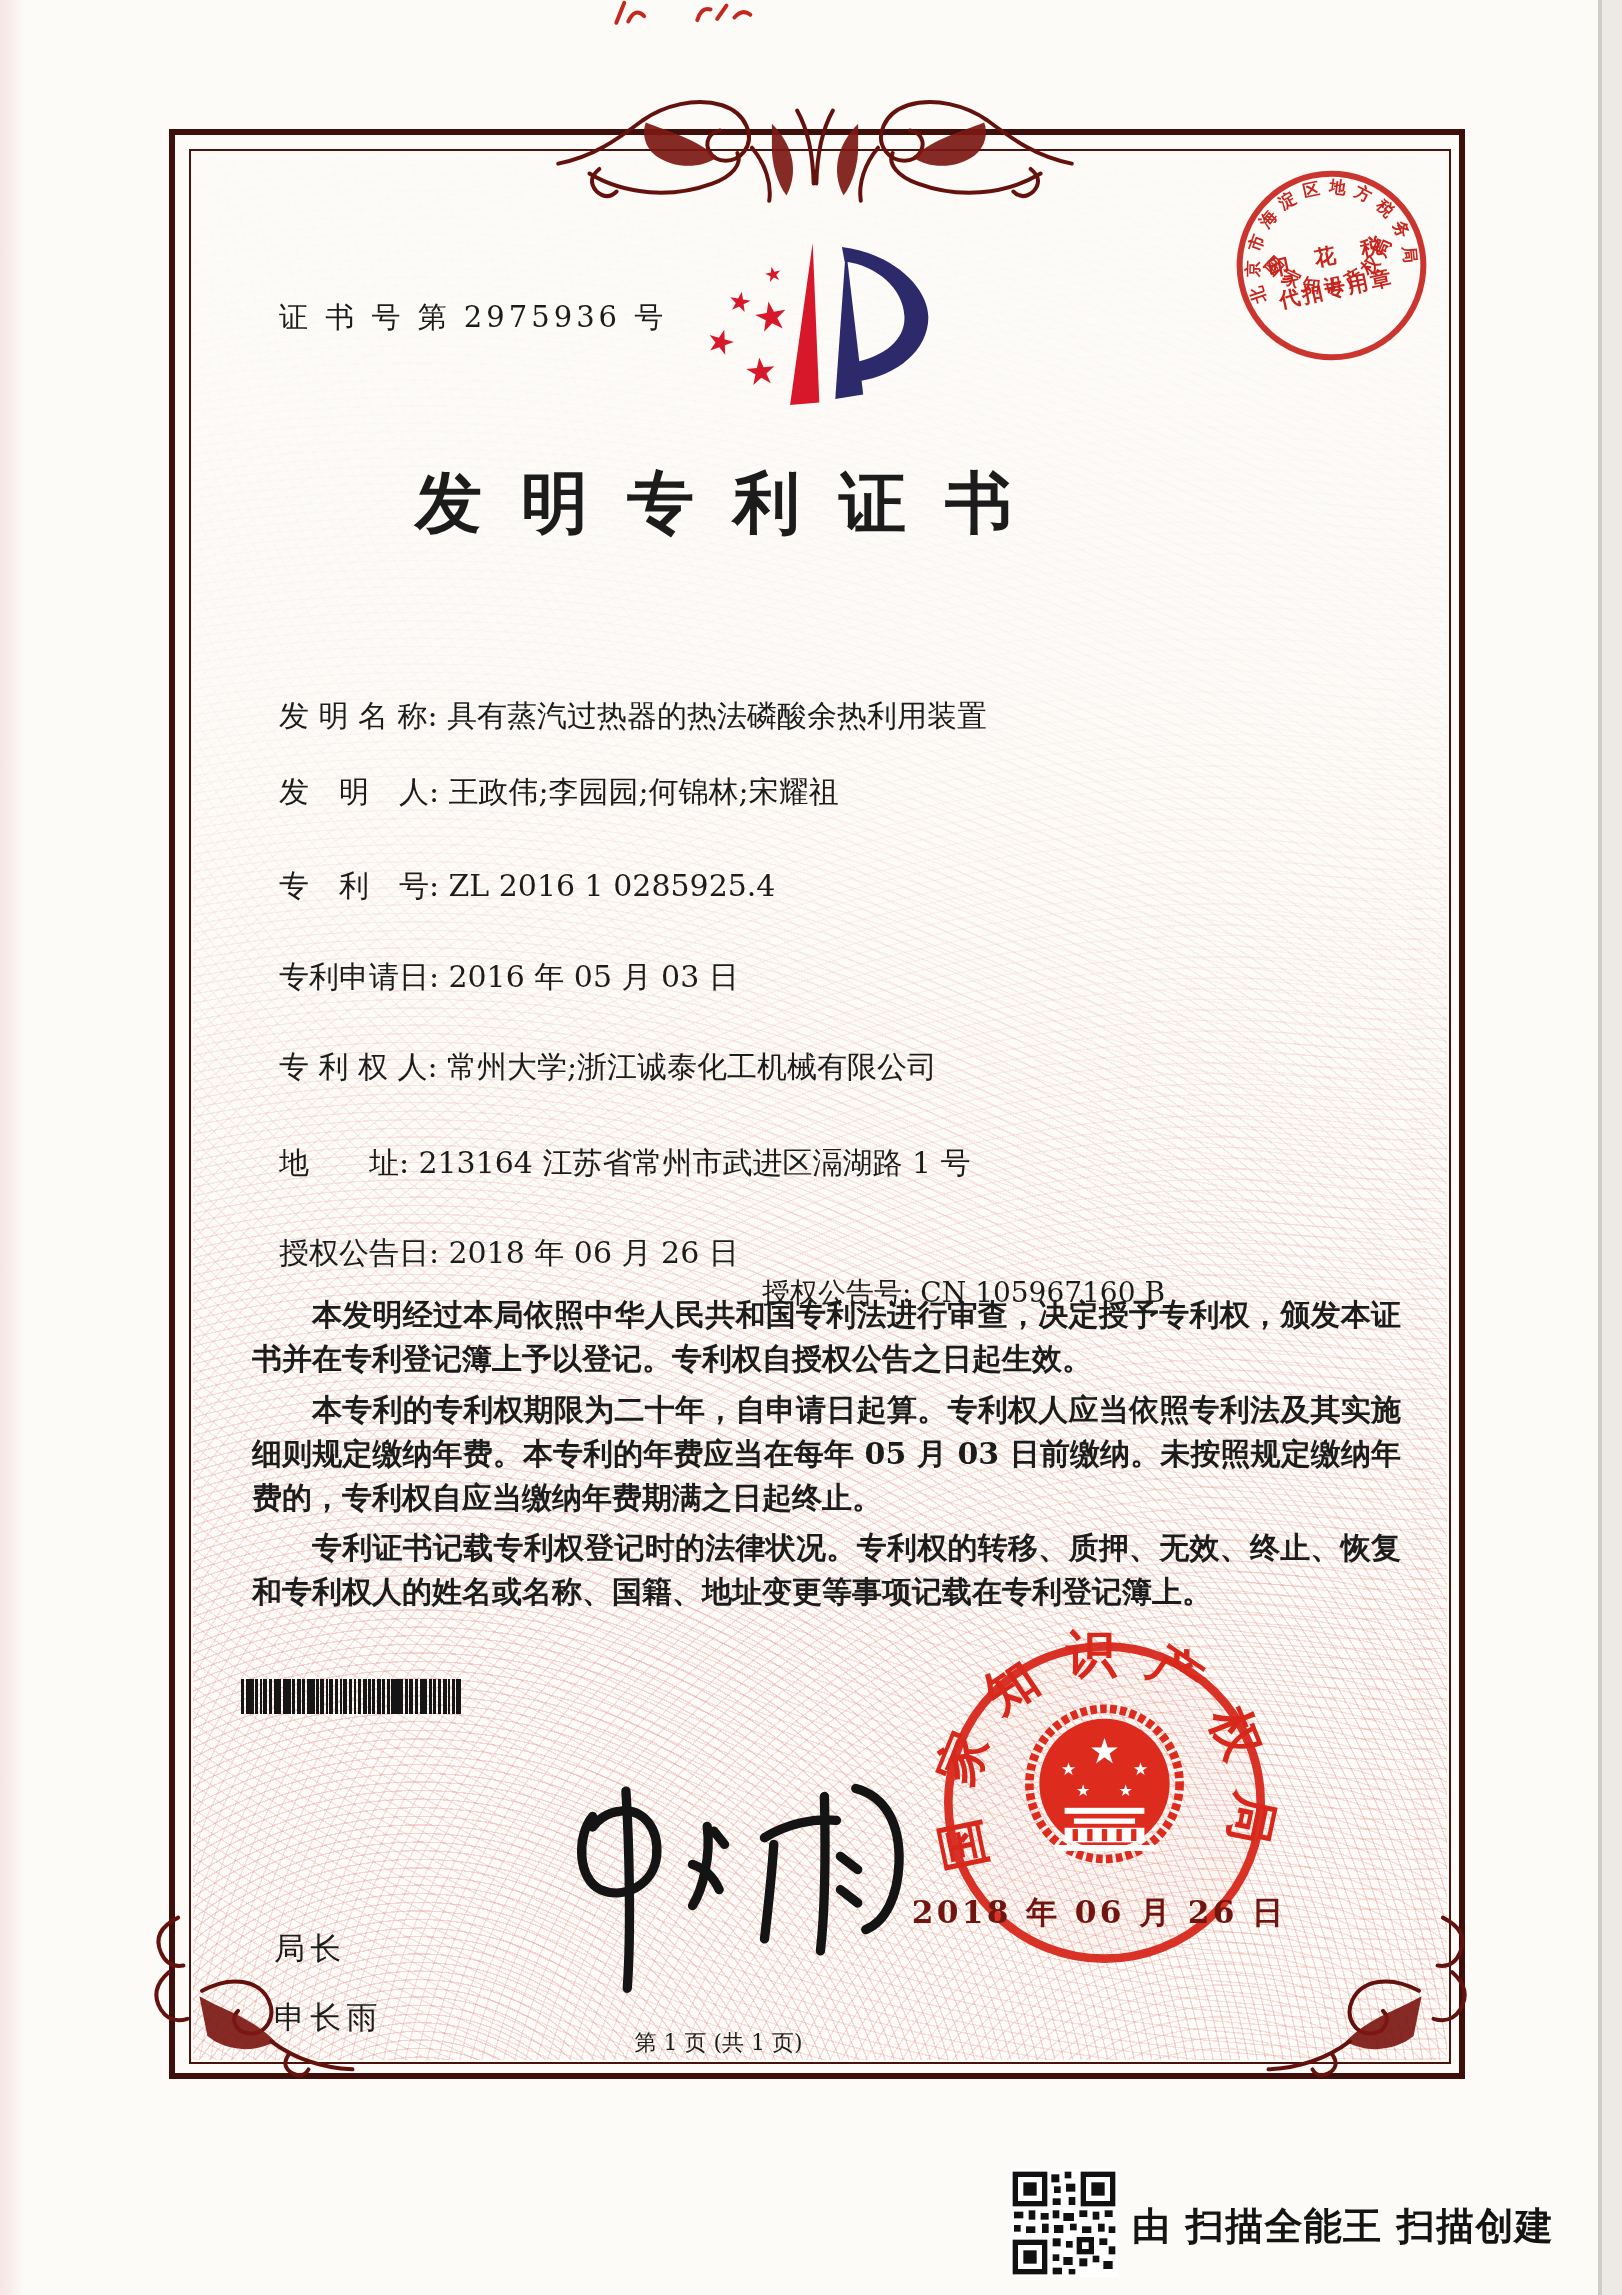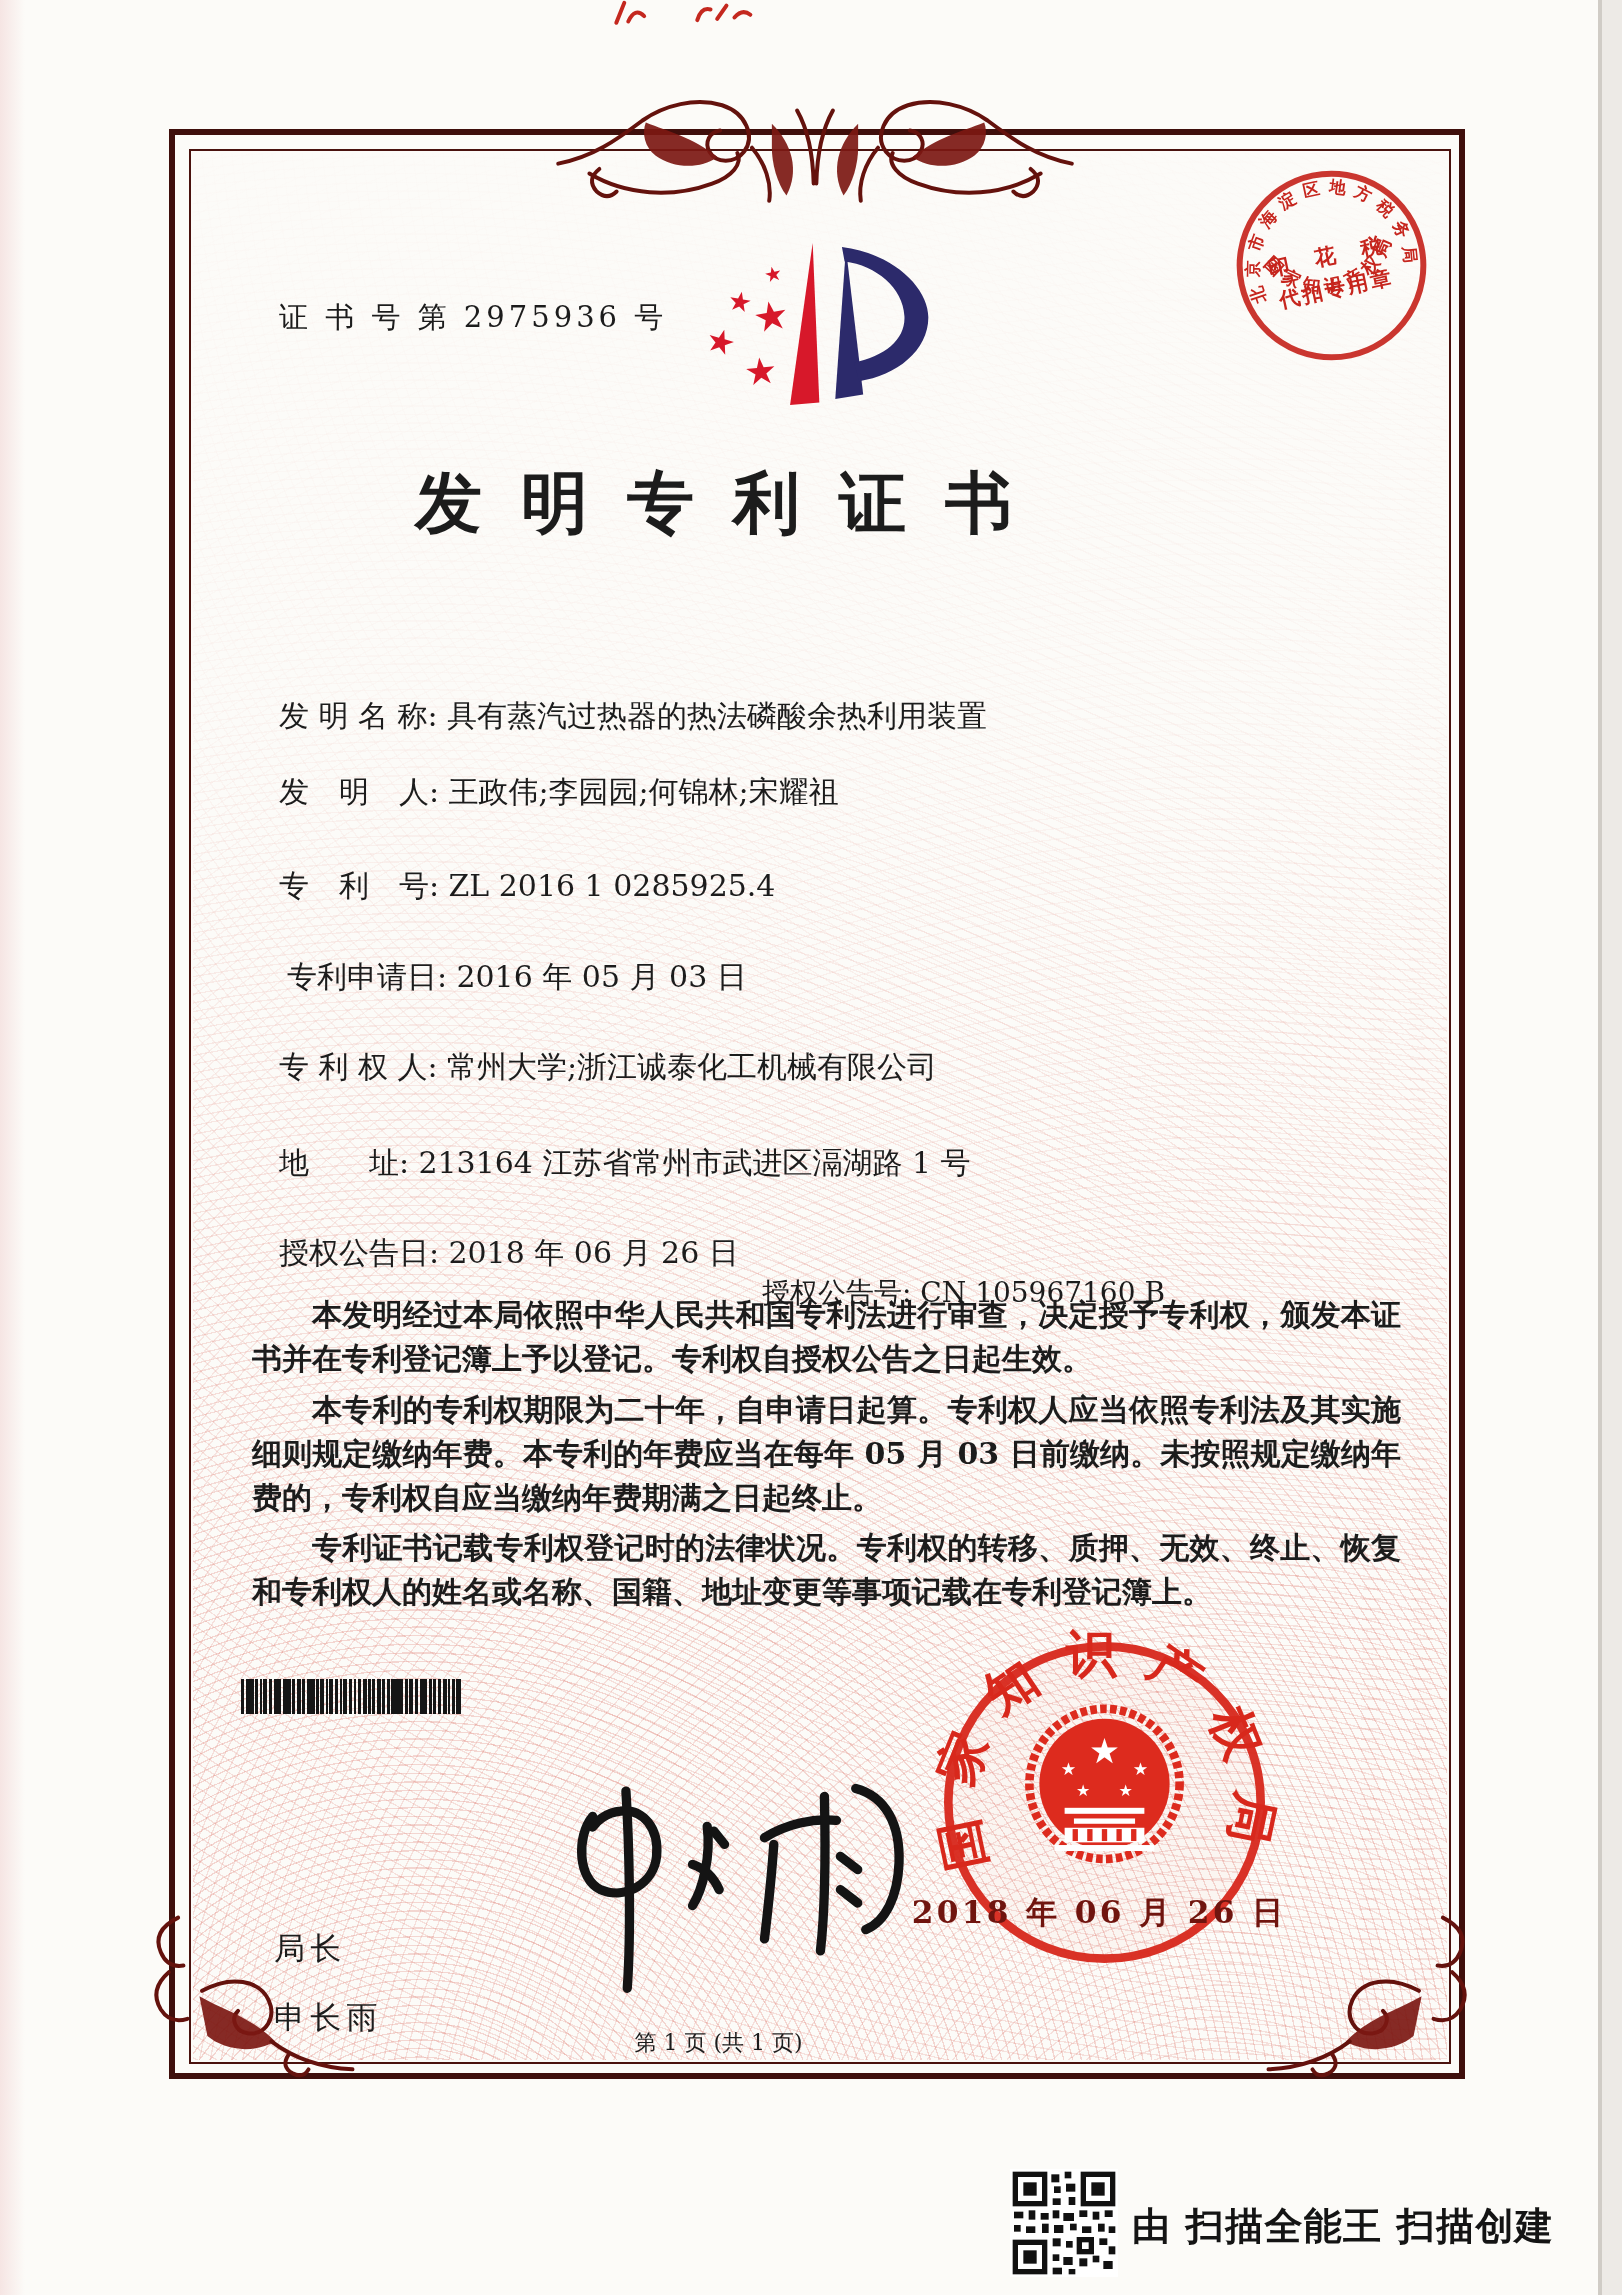--- a/index.html
+++ b/index.html
@@ -134,21 +134,21 @@
 
   <div class="row" style="top:696px;">
     <span class="lbl">发 明 名 称:</span><span>具有蒸汽过热器的热法磷酸余热利用装置</span>
   </div>
   <div class="row" style="top:772px;">
     <span class="lbl">发　明　人:</span><span>王政伟;李园园;何锦林;宋耀祖</span>
   </div>
   <div class="row" style="top:866px;">
     <span class="lbl">专　利　号:</span><span>ZL 2016 1 0285925.4</span>
   </div>
-  <div class="row" style="top:957px;margin-left:8px;">
+  <div class="row" style="top:957px;">
     <span class="lbl">专利申请日:</span><span>2016 年 05 月 03 日</span>
   </div>
   <div class="row" style="top:1047px;">
     <span class="lbl">专 利 权 人:</span><span>常州大学;浙江诚泰化工机械有限公司</span>
   </div>
   <div class="row" style="top:1143px;text-align:center;">
     <span class="lbl">地　　址:</span><span>213164 江苏省常州市武进区滆湖路 1 号</span>
   </div>
   <div class="row" style="top:1233px;">
     <span class="lbl">授权公告日:</span><span>2018 年 06 月 26 日</span>

